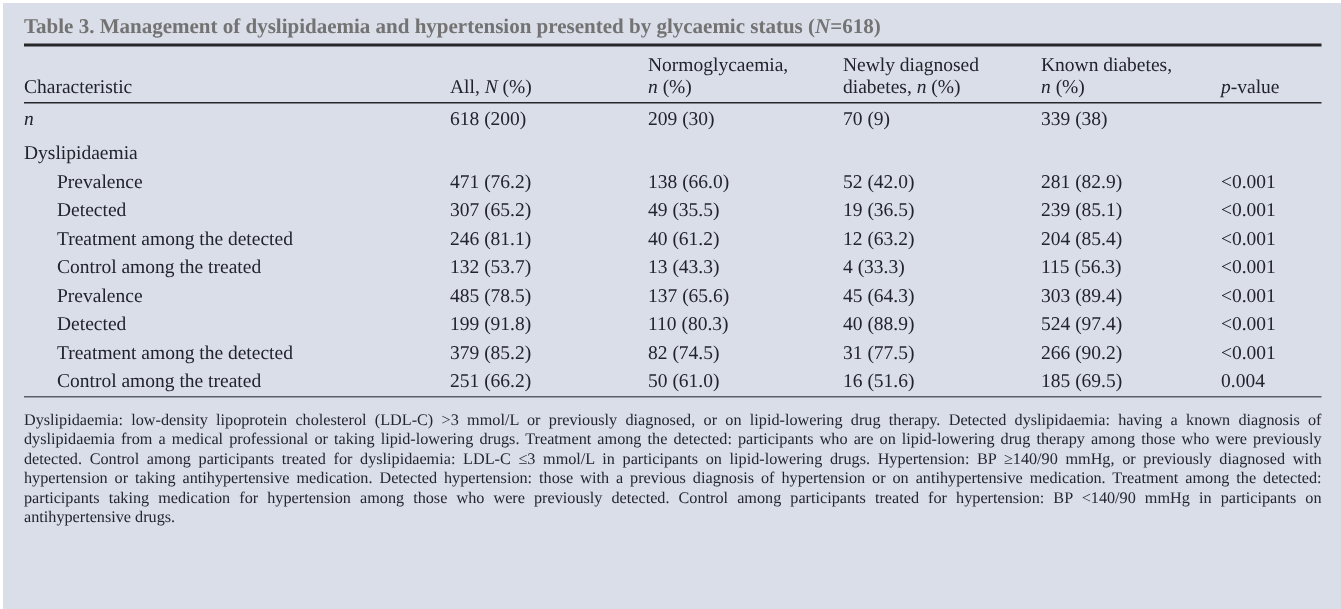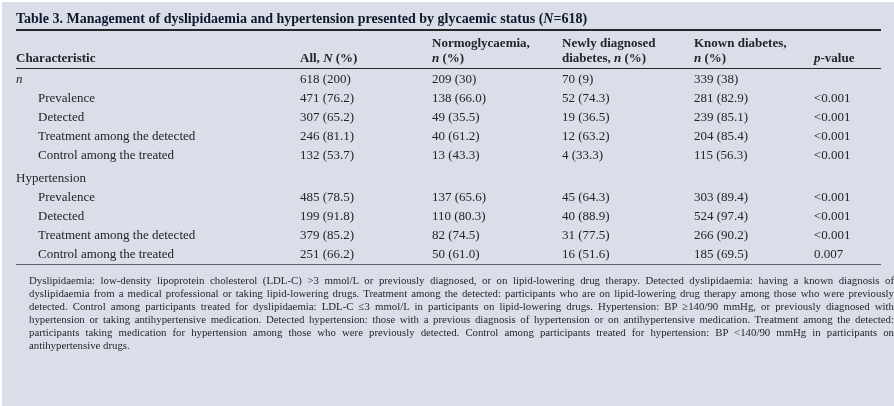--- a/index.html
+++ b/index.html
@@ -18,40 +18,40 @@
     height: 406px;
     padding: 8px 14px 0 14px;
     border-top: 2px solid #ffffff;
     border-left: 2px solid #ffffff;
   }
   .table-wrap { width: 865px; }
   .title {
     font-size: 14px;
     font-weight: bold;
     line-height: 17px;
-    color: #0f172a;
+    color: #737373;
     padding-bottom: 2px;
     border-bottom: 2px solid #26262b;
   }
   table {
     width: 865px;
     table-layout: fixed;
     border-collapse: collapse;
     font-size: 13px;
     border-bottom: 1px solid #5a5f6b;
   }
   col.c1 { width: 284px; }
   col.c2 { width: 132px; }
   col.c3 { width: 130px; }
   col.c4 { width: 132px; }
   col.c5 { width: 120px; }
   col.c6 { width: 67px; }
   thead th {
     text-align: left;
-    font-weight: bold;
+    font-weight: normal;
     vertical-align: bottom;
     padding: 4px 4px 3px 0;
     line-height: 15px;
     border-bottom: 1.5px solid #26262b;
   }
   tbody td {
     padding: 2.5px 4px 2.5px 0;
     line-height: 14px;
     vertical-align: bottom;
     white-space: nowrap;
@@ -60,21 +60,20 @@
   tbody tr.section td { padding-top: 7px; }
   td.label.indent { padding-left: 22px; }
   td.label.it { font-style: italic; }
   .footnote {
     margin-top: 9px;
     width: 865px;
     font-size: 10.8px;
     line-height: 13px;
     text-align: justify;
     color: #23262f;
-    margin-left: 13px;
   }
   i { font-style: italic; }
 </style>
 </head>
 <body>
 
 <div class="page">
   <div class="table-wrap">
 
     <div class="title"><span>Table 3. Management of dyslipidaemia and hypertension presented by glycaemic status (</span><i>N</i><span>=618)</span></div>
@@ -109,25 +108,33 @@
       </thead>
       <tbody>
           <tr>
             <td class="label it">n</td>
             <td>618 (200)</td>
             <td>209 (30)</td>
             <td>70 (9)</td>
             <td>339 (38)</td>
             <td></td>
           </tr>
+          <tr class="section">
+            <td class="label">Dyslipidaemia</td>
+            <td></td>
+            <td></td>
+            <td></td>
+            <td></td>
+            <td></td>
+          </tr>
           <tr>
             <td class="label indent">Prevalence</td>
             <td>471 (76.2)</td>
             <td>138 (66.0)</td>
-            <td>52 (74.3)</td>
+            <td>52 (42.0)</td>
             <td>281 (82.9)</td>
             <td>&lt;0.001</td>
           </tr>
           <tr>
             <td class="label indent">Detected</td>
             <td>307 (65.2)</td>
             <td>49 (35.5)</td>
             <td>19 (36.5)</td>
             <td>239 (85.1)</td>
             <td>&lt;0.001</td>
@@ -140,28 +147,20 @@
             <td>204 (85.4)</td>
             <td>&lt;0.001</td>
           </tr>
           <tr>
             <td class="label indent">Control among the treated</td>
             <td>132 (53.7)</td>
             <td>13 (43.3)</td>
             <td>4 (33.3)</td>
             <td>115 (56.3)</td>
             <td>&lt;0.001</td>
-          </tr>
-          <tr class="section">
-            <td class="label">Hypertension</td>
-            <td></td>
-            <td></td>
-            <td></td>
-            <td></td>
-            <td></td>
           </tr>
           <tr>
             <td class="label indent">Prevalence</td>
             <td>485 (78.5)</td>
             <td>137 (65.6)</td>
             <td>45 (64.3)</td>
             <td>303 (89.4)</td>
             <td>&lt;0.001</td>
           </tr>
           <tr>
@@ -179,21 +178,21 @@
             <td>31 (77.5)</td>
             <td>266 (90.2)</td>
             <td>&lt;0.001</td>
           </tr>
           <tr>
             <td class="label indent">Control among the treated</td>
             <td>251 (66.2)</td>
             <td>50 (61.0)</td>
             <td>16 (51.6)</td>
             <td>185 (69.5)</td>
-            <td>0.007</td>
+            <td>0.004</td>
           </tr>
         </tbody>
     </table>
 
     <div class="footnote">Dyslipidaemia: low-density lipoprotein cholesterol (LDL-C) &gt;3 mmol/L or previously diagnosed, or on lipid-lowering drug therapy. Detected dyslipidaemia: having a known diagnosis of dyslipidaemia from a medical professional or taking lipid-lowering drugs. Treatment among the detected: participants who are on lipid-lowering drug therapy among those who were previously detected. Control among participants treated for dyslipidaemia: LDL-C ≤3 mmol/L in participants on lipid-lowering drugs. Hypertension: BP ≥140/90 mmHg, or previously diagnosed with hypertension or taking antihypertensive medication. Detected hypertension: those with a previous diagnosis of hypertension or on antihypertensive medication. Treatment among the detected: participants taking medication for hypertension among those who were previously detected. Control among participants treated for hypertension: BP &lt;140/90 mmHg in participants on antihypertensive drugs.</div>
 
   </div>
 </div>
 
 </body></html>

